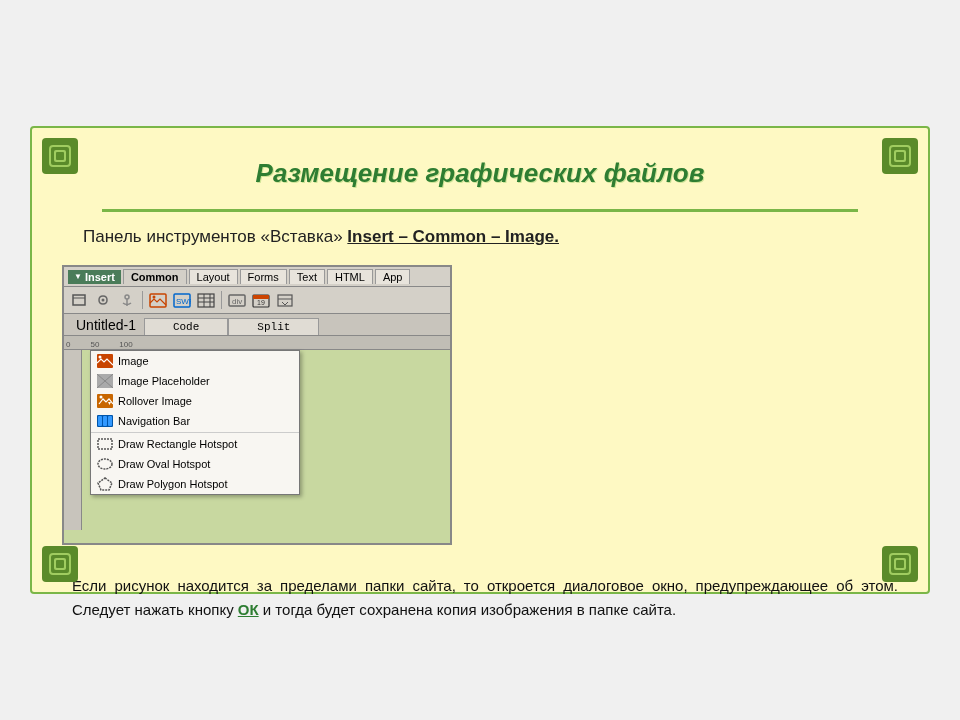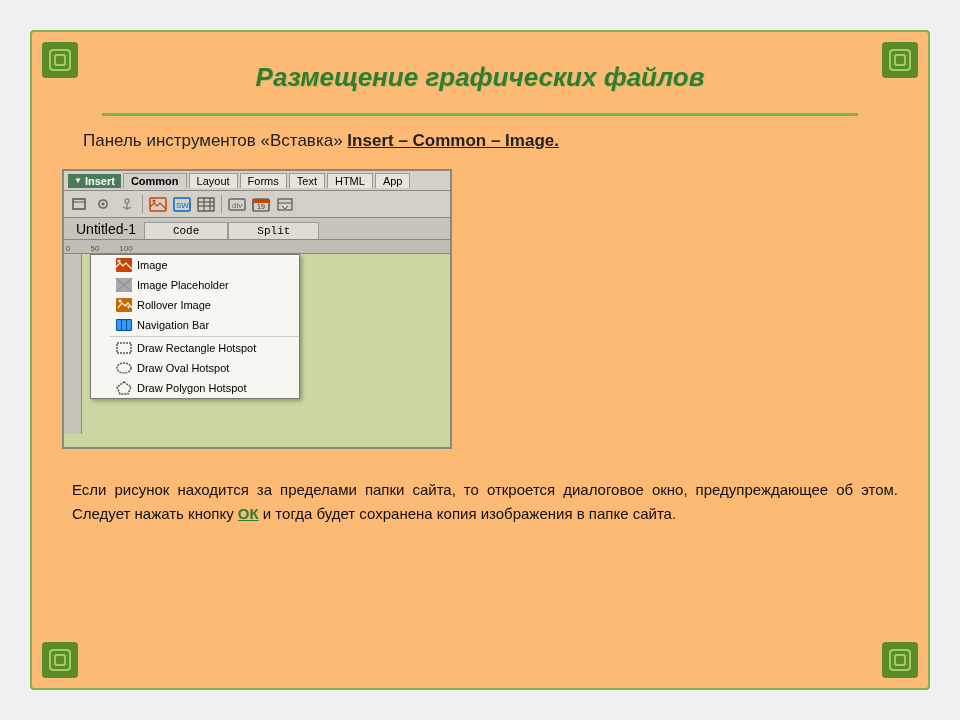--- a/index.html
+++ b/index.html
@@ -9,22 +9,22 @@
       font-family: Arial, sans-serif;
       width: 960px;
       height: 720px;
       display: flex;
       align-items: center;
       justify-content: center;
     }
 
     .slide {
       width: 900px;
-      height: 660px;
-      background: #fdba74;
+      height: 468px;
+      background: #fef9c3;
       border: 2px solid #7ab648;
       border-radius: 4px;
       position: relative;
       padding: 20px 30px;
     }
 
     
     .corner {
       position: absolute;
       width: 36px;
@@ -219,21 +219,20 @@
     
     .dw-dropdown {
       position: absolute;
       left: 8px;
       top: 0px;
       background: #f8f6f2;
       border: 1px solid #777;
       box-shadow: 2px 2px 4px rgba(0,0,0,0.3);
       width: 210px;
       z-index: 10;
-      padding-left: 19px;
     }
     .dw-menu-item {
       display: flex;
       align-items: center;
       padding: 2px 6px;
       gap: 5px;
       font-size: 11px;
       color: #000;
       cursor: pointer;
     }

